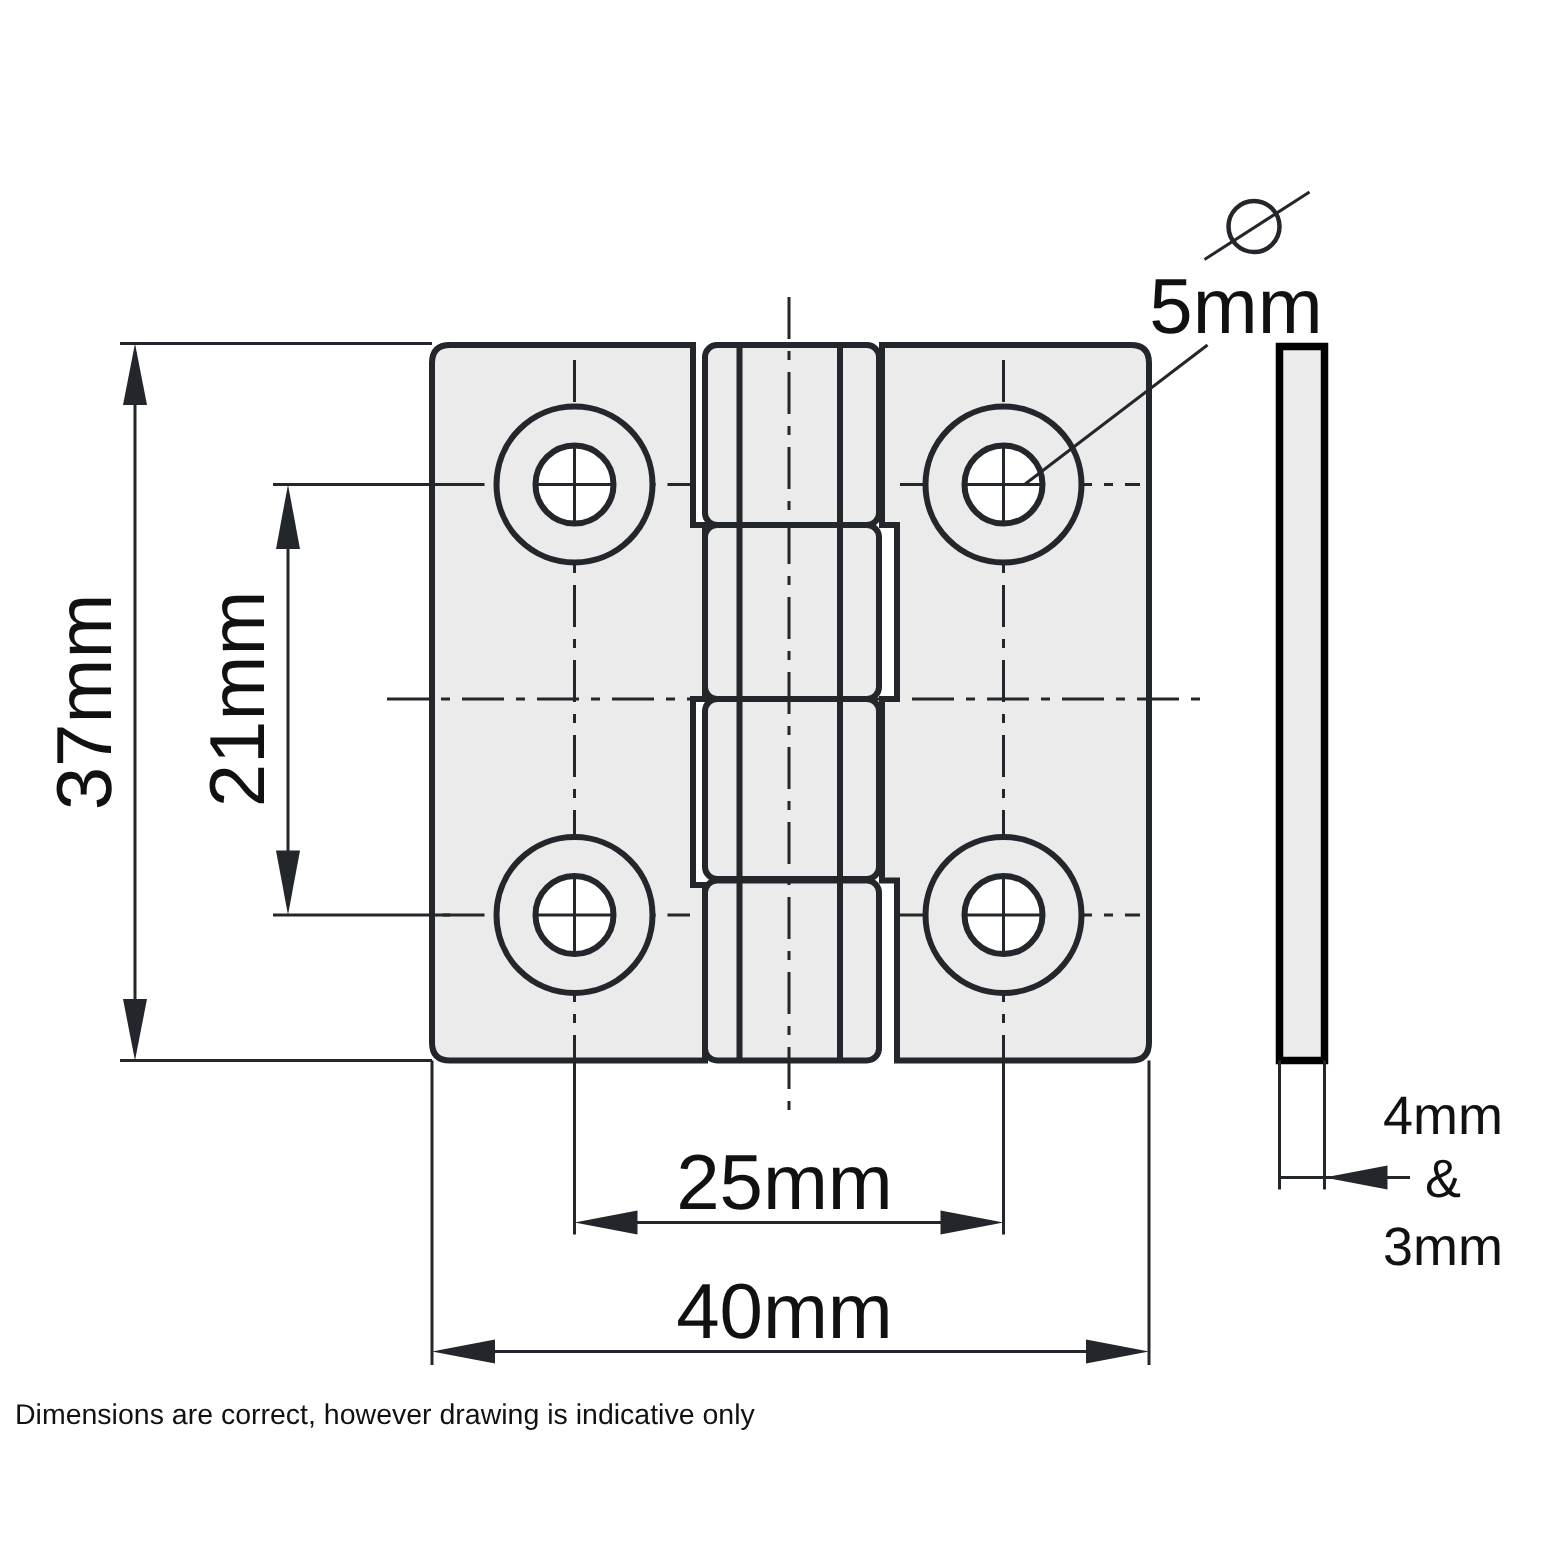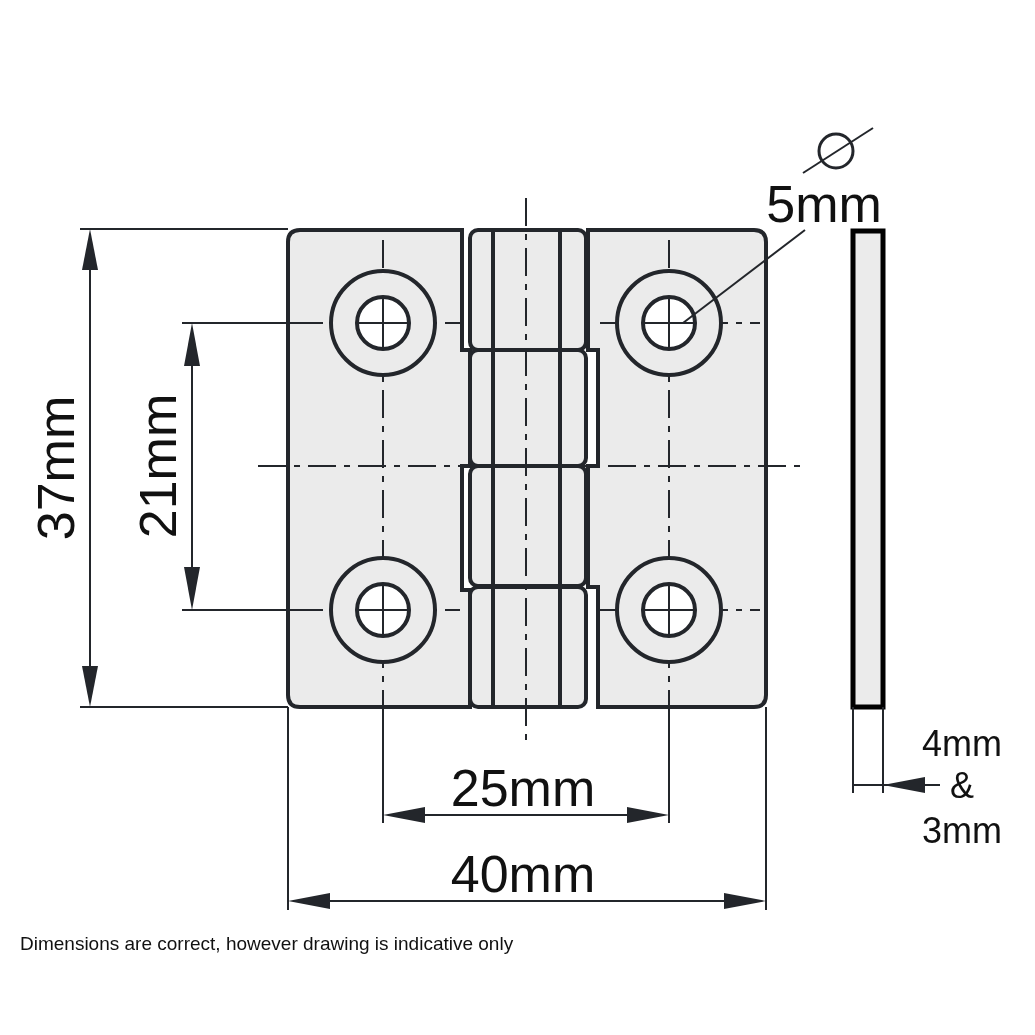--- a/index.html
+++ b/index.html
@@ -6,21 +6,21 @@
   body { width: 1035px; height: 1035px; position: relative; overflow: hidden; font-family: "Liberation Sans", sans-serif; }
   svg { position: absolute; left: 0; top: 0; }
   .plate { fill: #ebebeb; stroke: #23262b; stroke-width: 4; }
   .edge { fill: none; stroke: #23262b; stroke-width: 4; }
   .thin { fill: none; stroke: #23262b; stroke-width: 2; }
   .center { fill: none; stroke: #23262b; stroke-width: 2; stroke-dasharray: 28 8 6 8; }
   .hole { fill: #ffffff; stroke: #23262b; stroke-width: 4; }
   .csink { fill: #ebebeb; stroke: #23262b; stroke-width: 4; }
   .arrow { fill: #23262b; }
   .dimtxt { font-family: "Liberation Sans", sans-serif; fill: #111; font-size: 52px; }
-  .note { position: absolute; left: 20px; top: 933px; font-size: 19px; color: #111; font-family: "Liberation Sans", sans-serif; }
+  .note { position: absolute; left: 10px; top: 933px; font-size: 19px; color: #111; font-family: "Liberation Sans", sans-serif; }
 </style>
 </head>
 <body>
 
 <svg width="1035" height="1035" viewBox="0 0 1035 1035">
 
   <path class="plate" d="M300,230 L462,230 L462,350 L470,350 L470,466 L462,466 L462,590 L470,590 L470,707 L300,707 Q288,707 288,695 L288,242 Q288,230 300,230 Z"></path>
 
   <path class="plate" d="M588,230 L754,230 Q766,230 766,242 L766,695 Q766,707 754,707 L598,707 L598,587 L588,587 L588,466 L598,466 L598,350 L588,350 Z"></path>
 

